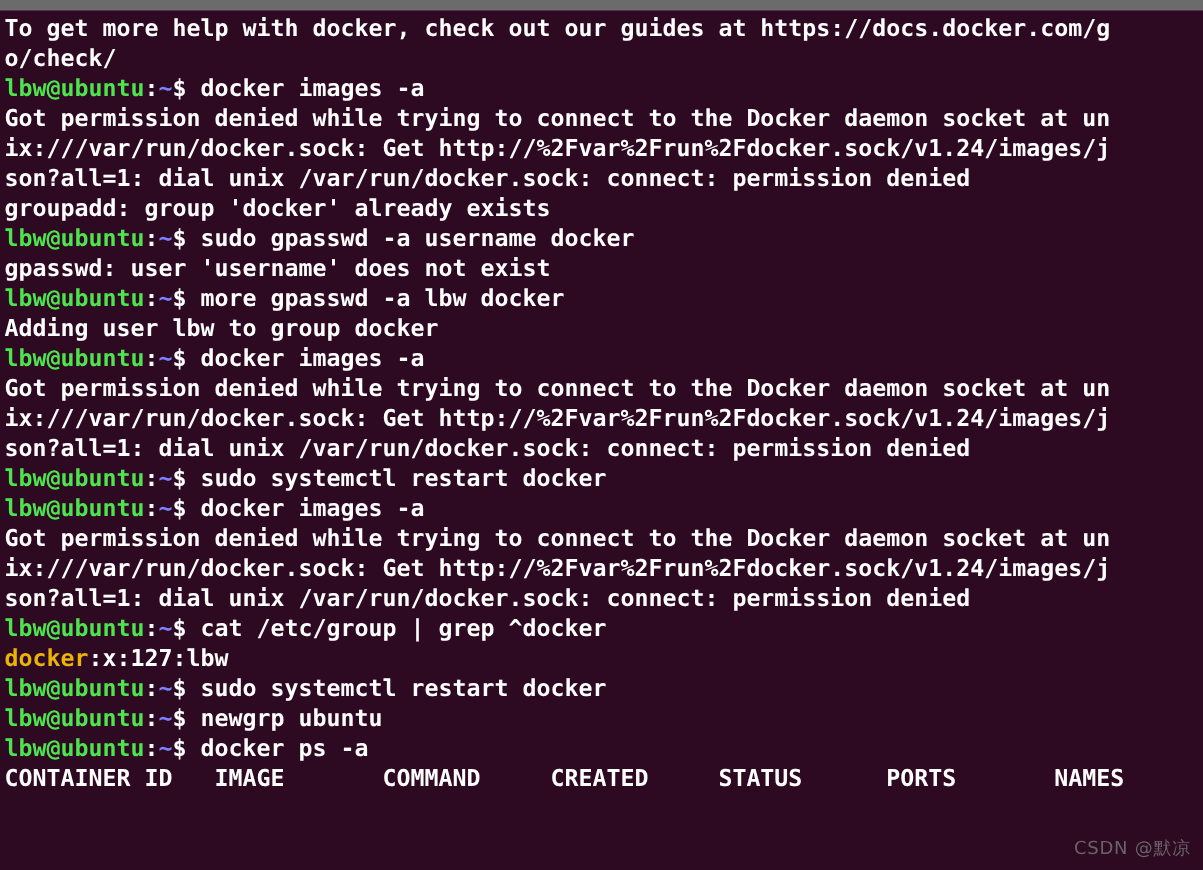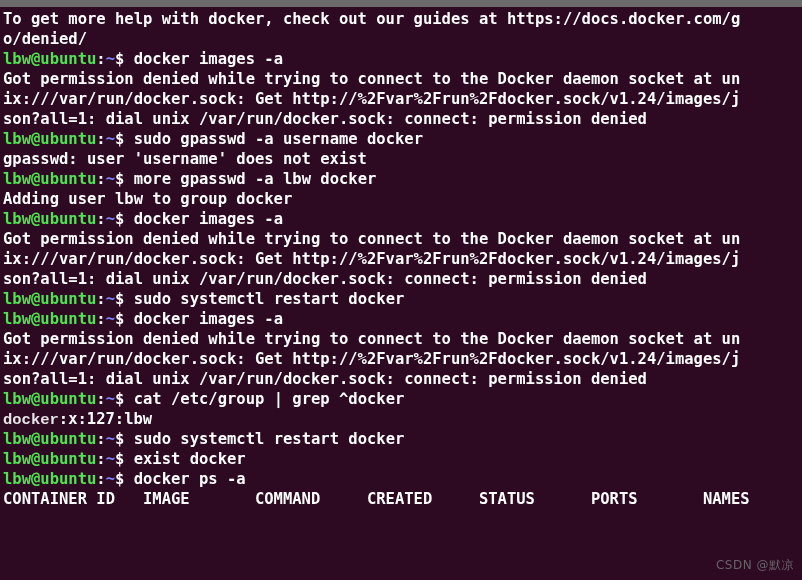--- a/index.html
+++ b/index.html
@@ -39,21 +39,21 @@
     font-size: 15.5px;
     letter-spacing: 0px;
     white-space: pre;
     color: #ffffff;
     font-weight: bold;
   }
   .seg { white-space: pre; }
   .c-white  { color: #ffffff; }
   .c-green  { color: #4ee44e; }
   .c-blue   { color: #7b84ff; }
-  .c-red    { color: #e5e5e5; font-family: Liberation Mono, monospace; }
+  .c-red    { color: #eab308; }
   .cursor {
     display: inline-block;
     width: 9px;
     height: 16px;
     background: #ffffff;
     vertical-align: -3px;
   }
   #watermark {
     position: absolute;
     right: 8px;
@@ -67,41 +67,42 @@
 </style>
 </head>
 <body>
 
 <div id="terminal">
 
   <div id="chrome-strip"></div>
 
   <div id="screen">
       <div class="line"><span class="seg c-white">To get more help with docker, check out our guides at https://docs.docker.com/g</span></div>
-      <div class="line"><span class="seg c-white">o/denied/</span></div>
+      <div class="line"><span class="seg c-white">o/check/</span></div>
       <div class="line"><span class="seg c-green">lbw@ubuntu</span><span class="seg c-white">:</span><span class="seg c-blue">~</span><span class="seg c-white">$ </span><span class="seg c-white">docker images -a</span></div>
       <div class="line"><span class="seg c-white">Got permission denied while trying to connect to the Docker daemon socket at un</span></div>
       <div class="line"><span class="seg c-white">ix:///var/run/docker.sock: Get http://%2Fvar%2Frun%2Fdocker.sock/v1.24/images/j</span></div>
       <div class="line"><span class="seg c-white">son?all=1: dial unix /var/run/docker.sock: connect: permission denied</span></div>
+      <div class="line"><span class="seg c-white">groupadd: group 'docker' already exists</span></div>
       <div class="line"><span class="seg c-green">lbw@ubuntu</span><span class="seg c-white">:</span><span class="seg c-blue">~</span><span class="seg c-white">$ </span><span class="seg c-white">sudo gpasswd -a username docker</span></div>
       <div class="line"><span class="seg c-white">gpasswd: user 'username' does not exist</span></div>
       <div class="line"><span class="seg c-green">lbw@ubuntu</span><span class="seg c-white">:</span><span class="seg c-blue">~</span><span class="seg c-white">$ </span><span class="seg c-white">more gpasswd -a lbw docker</span></div>
       <div class="line"><span class="seg c-white">Adding user lbw to group docker</span></div>
       <div class="line"><span class="seg c-green">lbw@ubuntu</span><span class="seg c-white">:</span><span class="seg c-blue">~</span><span class="seg c-white">$ </span><span class="seg c-white">docker images -a</span></div>
       <div class="line"><span class="seg c-white">Got permission denied while trying to connect to the Docker daemon socket at un</span></div>
       <div class="line"><span class="seg c-white">ix:///var/run/docker.sock: Get http://%2Fvar%2Frun%2Fdocker.sock/v1.24/images/j</span></div>
       <div class="line"><span class="seg c-white">son?all=1: dial unix /var/run/docker.sock: connect: permission denied</span></div>
       <div class="line"><span class="seg c-green">lbw@ubuntu</span><span class="seg c-white">:</span><span class="seg c-blue">~</span><span class="seg c-white">$ </span><span class="seg c-white">sudo systemctl restart docker</span></div>
       <div class="line"><span class="seg c-green">lbw@ubuntu</span><span class="seg c-white">:</span><span class="seg c-blue">~</span><span class="seg c-white">$ </span><span class="seg c-white">docker images -a</span></div>
       <div class="line"><span class="seg c-white">Got permission denied while trying to connect to the Docker daemon socket at un</span></div>
       <div class="line"><span class="seg c-white">ix:///var/run/docker.sock: Get http://%2Fvar%2Frun%2Fdocker.sock/v1.24/images/j</span></div>
       <div class="line"><span class="seg c-white">son?all=1: dial unix /var/run/docker.sock: connect: permission denied</span></div>
       <div class="line"><span class="seg c-green">lbw@ubuntu</span><span class="seg c-white">:</span><span class="seg c-blue">~</span><span class="seg c-white">$ </span><span class="seg c-white">cat /etc/group | grep ^docker</span></div>
       <div class="line"><span class="seg c-red">docker</span><span class="seg c-white">:x:127:lbw</span></div>
       <div class="line"><span class="seg c-green">lbw@ubuntu</span><span class="seg c-white">:</span><span class="seg c-blue">~</span><span class="seg c-white">$ </span><span class="seg c-white">sudo systemctl restart docker</span></div>
-      <div class="line"><span class="seg c-green">lbw@ubuntu</span><span class="seg c-white">:</span><span class="seg c-blue">~</span><span class="seg c-white">$ </span><span class="seg c-white">exist docker</span></div>
+      <div class="line"><span class="seg c-green">lbw@ubuntu</span><span class="seg c-white">:</span><span class="seg c-blue">~</span><span class="seg c-white">$ </span><span class="seg c-white">newgrp ubuntu</span></div>
       <div class="line"><span class="seg c-green">lbw@ubuntu</span><span class="seg c-white">:</span><span class="seg c-blue">~</span><span class="seg c-white">$ </span><span class="seg c-white">docker ps -a</span></div>
       <div class="line"><span class="seg c-white">CONTAINER ID   IMAGE       COMMAND     CREATED     STATUS      PORTS       NAMES</span></div>
     </div>
 
   <div id="watermark">CSDN @默凉</div>
 
 </div>
 
 </body></html>

